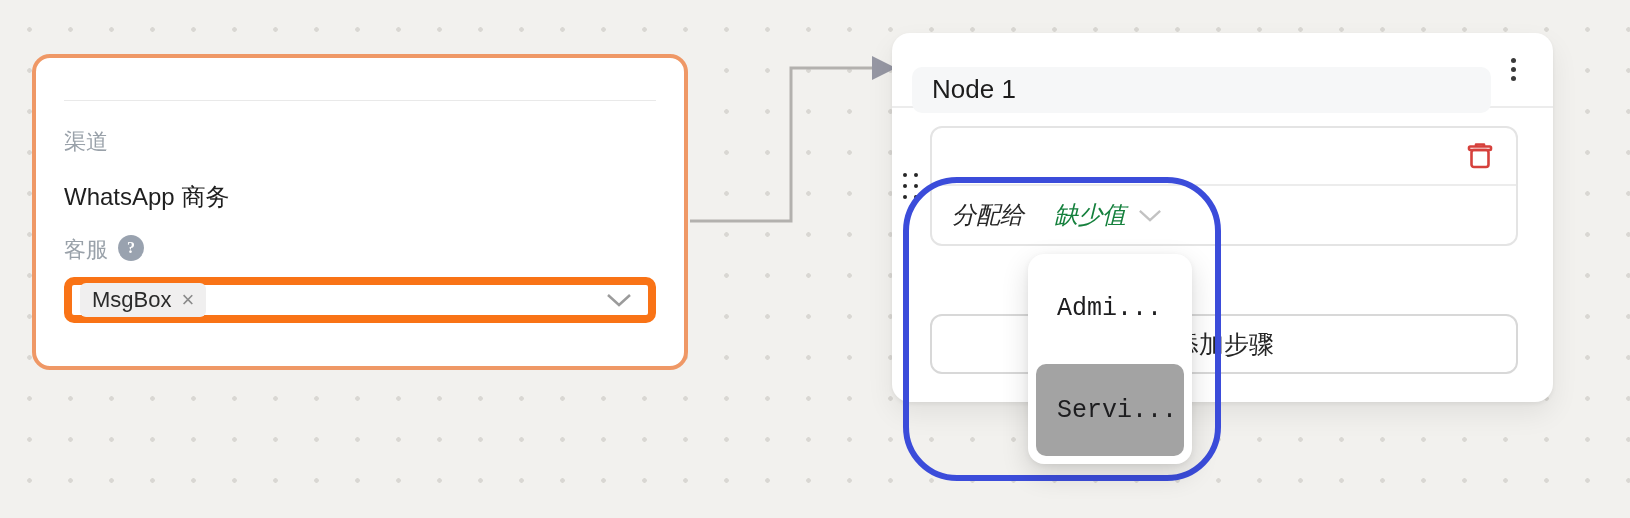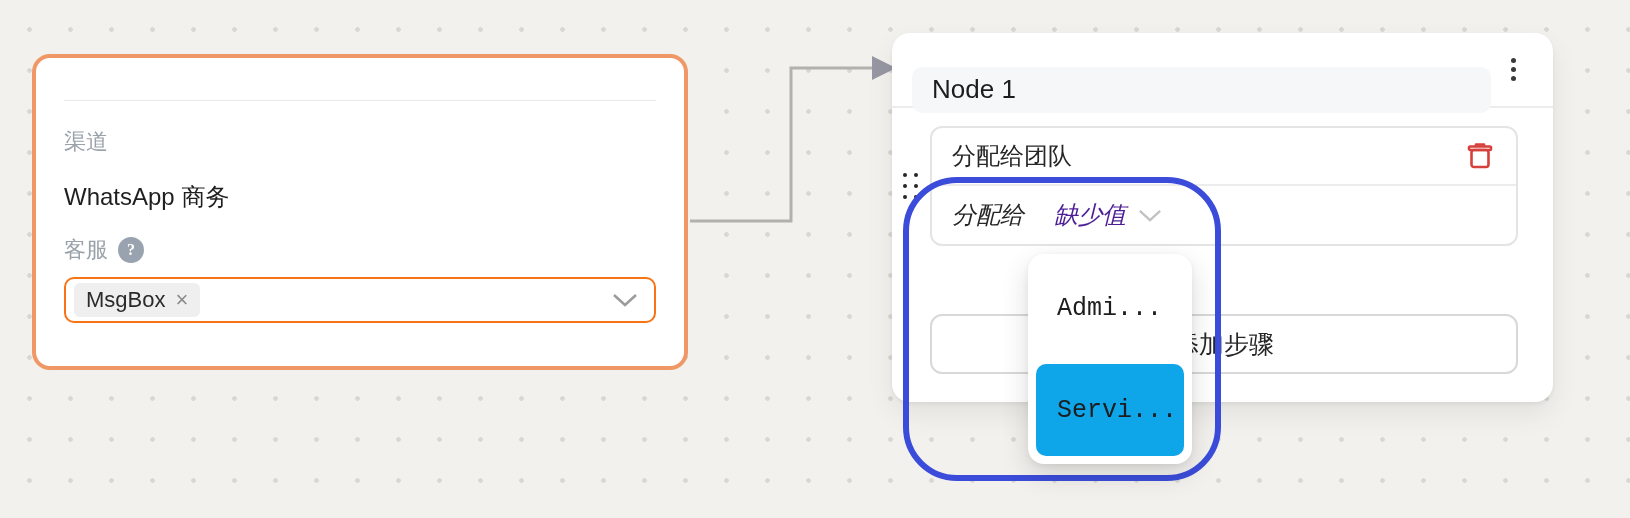--- a/index.html
+++ b/index.html
@@ -21,29 +21,29 @@
   
   .trigger-card{
     position:absolute; left:32px; top:54px; width:656px; height:316px;
     background:#ffffff; border:4px solid #ef9866; border-radius:18px;
     padding:20px 28px 24px 28px;
   }
   .trigger-title{ font-size:23px; font-weight:bold; color:#2b2b2b; letter-spacing:.5px; }
   .trigger-divider{ height:1px; background:#e9e9e9; margin-top:22px; }
   .field-label{ font-size:22px; color:#99a1a9; margin-top:26px; }
   .field-value{ font-size:24px; color:#1f1f1f; margin-top:24px; }
-  .agent-label-row{ display:flex; align-items:center; gap:10px; margin-top:22px;font-family:Liberation Serif, serif; }
+  .agent-label-row{ display:flex; align-items:flex-start; gap:10px; margin-top:22px;font-family:Liberation Serif, serif; }
   .help-badge{
     width:26px; height:26px; border-radius:50%; background:#99a2af;
     color:#ffffff; font-size:16px; font-weight:bold;
     display:flex; align-items:center; justify-content:center;
   }
   .select-box{
     margin-top:12px; height:46px; width:100%;
-    border:2px solid #f97316; border-radius:10px; background:#fff;
+    border:8px solid #f97316; border-radius:10px; background:#fff;
     display:flex; align-items:center; padding:0 16px 0 8px;
   }
   .tag-pill{
     background:#f0efef; border-radius:6px; height:34px;
     display:flex; align-items:center; gap:10px; padding:0 12px;
     font-size:22px; color:#2b2b2b;
   }
   .tag-x{ color:#8a8a8a; font-size:22px; cursor:pointer; }
   .select-spacer{ flex:1; }
   .chev{ stroke:#9b9b9b; stroke-width:2.5; fill:none; }
@@ -82,21 +82,21 @@
     border-bottom:2px solid #ececec; font-size:24px; color:#262626;
   }
   .trash-btn{ margin-left:auto; width:32px; height:32px; display:flex;
     align-items:center; justify-content:center; cursor:pointer; color:#d6413c; }
   .step-row2{
     height:58px; display:flex; align-items:center; padding:0 20px;
     font-size:24px;
     font-style:italic;
   }
   .assign-label{ color:#262626; }
-  .missing-value{ color:#4c1d95; margin-left:30px; }
+  .missing-value{ color:#15803d; margin-left:30px; }
   .row2-chev{ margin-left:12px; }
   .drag-handle{
     position:absolute; left:-29px; top:45px;
     display:grid; grid-template-columns:4px 4px; grid-auto-rows:4px;
     gap:7px; cursor:grab; z-index:20;
   }
   .drag-handle i{ width:4px; height:4px; border-radius:50%; background:#262626; }
   .add-step-btn{
     margin-top:68px; width:100%; height:60px;
     border:2px solid #d8d8d8; border-radius:12px; background:#ffffff;
@@ -118,21 +118,21 @@
     background:#ffffff; border-radius:16px;
     box-shadow:0 10px 28px rgba(0,0,0,.14), 0 2px 6px rgba(0,0,0,.06);
     padding:8px; z-index:6;
     display:flex; flex-direction:column;
   }
   .dd-item{
     flex:1; display:flex; align-items:center; padding-left:21px;
     font-size:25px; color:#1d1d1f; border-radius:10px; cursor:pointer;
     white-space:nowrap; overflow:hidden;font-family:Liberation Mono, monospace;
   }
-  .dd-item.highlight{ background:#0ea5e9;margin-top:10px; }
+  .dd-item.highlight{ background:#a3a3a3;margin-top:10px; }
 </style>
 </head>
 <body>
 
 <div class="canvas">
 
   <svg class="connector" viewBox="0 0 212 182">
     <path d="M 2 171 H 103 V 18 H 184" fill="none" stroke="#b3b1ae" stroke-width="3"></path>
     <polygon points="184,6 208,18 184,30" fill="#9697a3"></polygon>
   </svg>
@@ -172,21 +172,20 @@
       <div class="step-box">
         <div class="drag-handle">
           <i></i>
             <i></i>
             <i></i>
             <i></i>
             <i></i>
             <i></i>
         </div>
         <div class="step-row1">
-          <span>分配给团队</span>
           <span class="trash-btn">
             <svg width="26" height="28" viewBox="0 0 26 28">
               <g fill="none" stroke="currentColor" stroke-width="2.6" stroke-linejoin="round">
                 <rect x="4.5" y="8" width="17" height="17" rx="2.5"></rect>
                 <rect x="2" y="4.5" width="22" height="3.5" rx="1.2"></rect>
                 <path d="M9 4.5 V 2.5 h 8 v 2"></path>
               </g>
             </svg>
           </span>
         </div>

